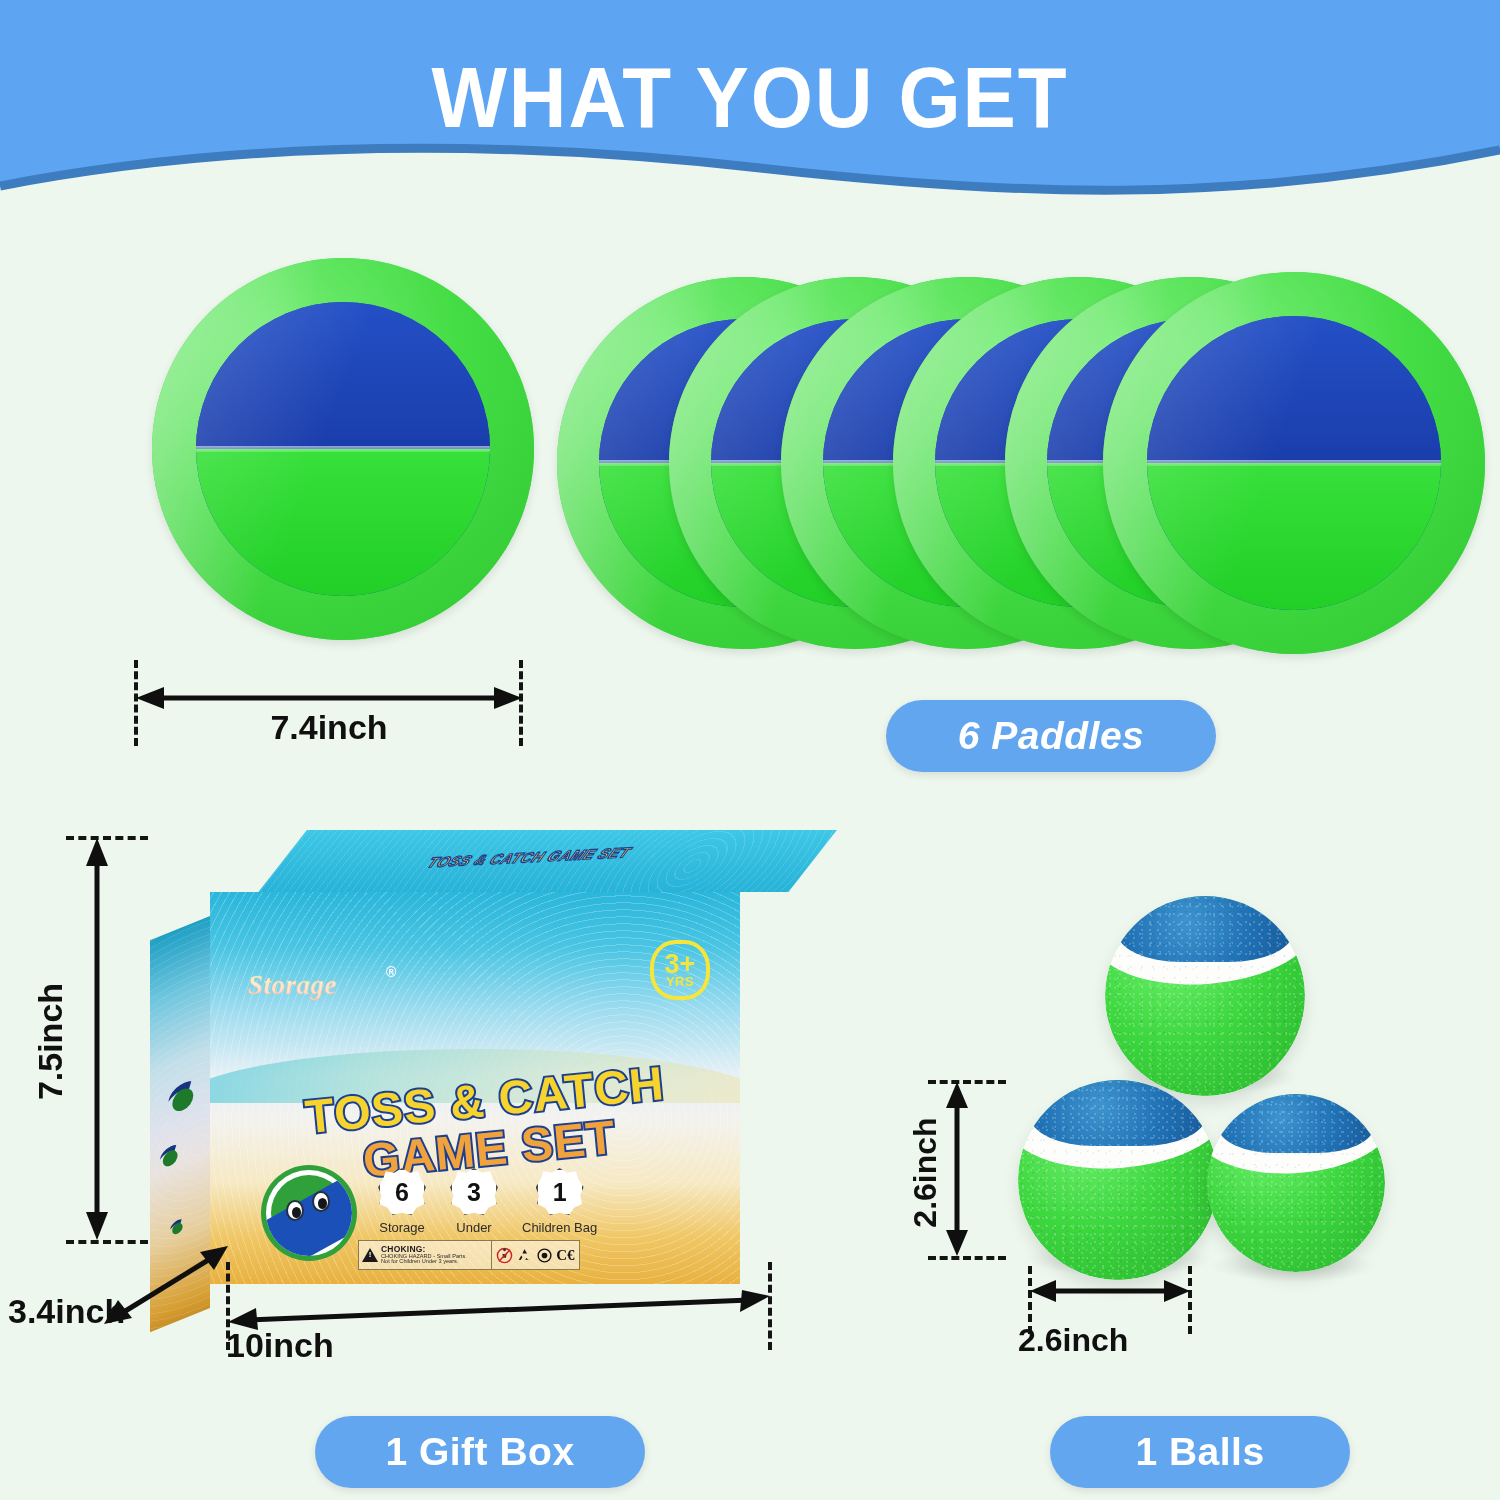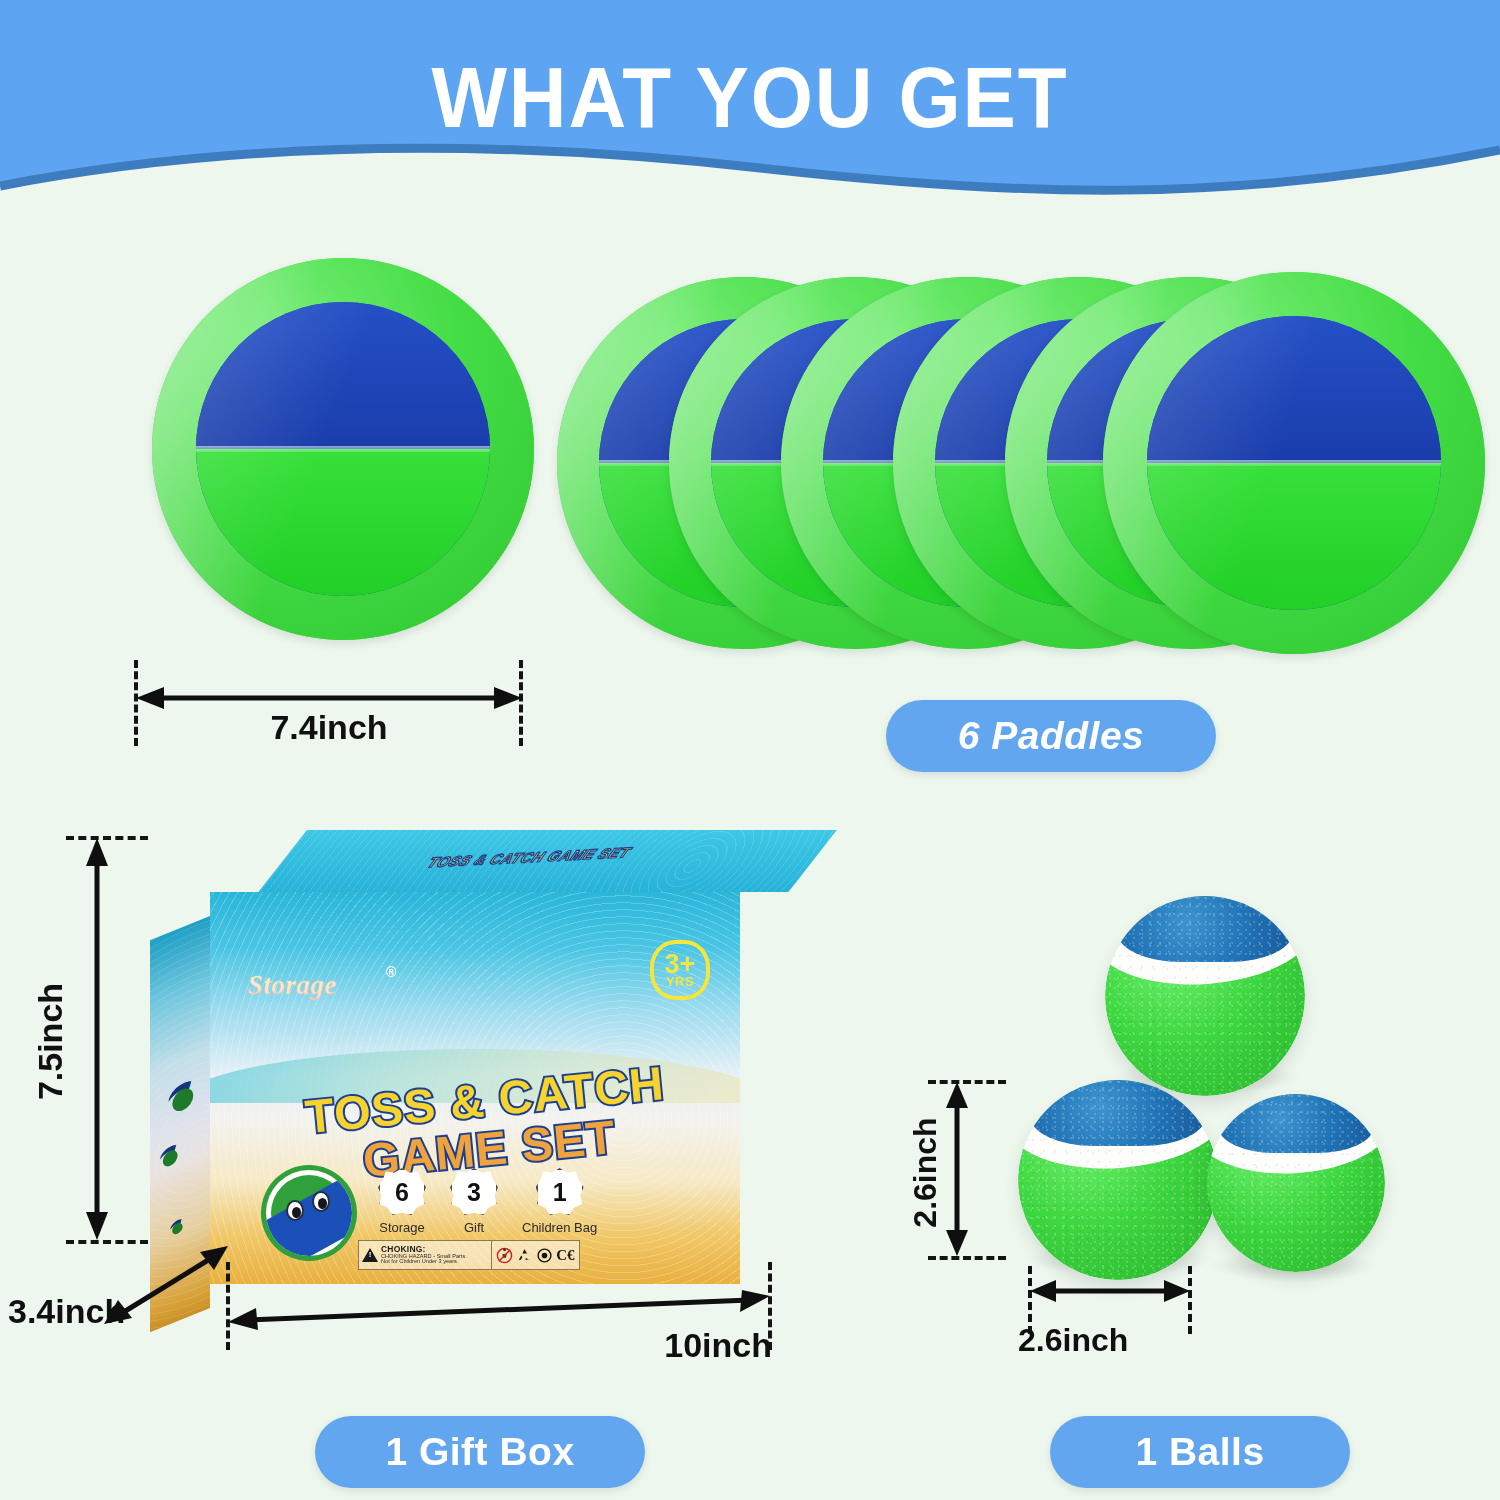--- a/index.html
+++ b/index.html
@@ -331,21 +331,21 @@
             </div>
         </div>
 
         <div class="counts">
           <div class="count-item">
             <div class="star-badge">6</div>
             <div class="count-label">Storage</div>
           </div>
           <div class="count-item">
             <div class="star-badge">3</div>
-            <div class="count-label">Gift</div>
+            <div class="count-label">Under</div>
           </div>
           <div class="count-item">
             <div class="star-badge">1</div>
             <div class="count-label">Children Bag</div>
           </div>
         </div>
 
         <div class="warning">
           <div class="warn-left">
             <div class="warn-tri"></div>
@@ -398,21 +398,21 @@
     </div>
 
     <div>
       <div class="dashv" style="left:226px; top:1262px; height:88px;"></div>
       <div class="dashv" style="left:768px; top:1262px; height:88px;"></div>
       <svg style="position:absolute; left:226px; top:1290px;" width="546" height="40">
         <line x1="22" y1="30" x2="524" y2="10" stroke="#0f0f0f" stroke-width="5"></line>
         <polygon points="2,32 30,18 32,40" fill="#0f0f0f"></polygon>
         <polygon points="544,6 516,0 514,22" fill="#0f0f0f"></polygon>
       </svg>
-      <div class="dim-label" style="left:226px; top:1326px; width:546px; text-align:right; font-size:34px;">10inch</div>
+      <div class="dim-label" style="left:226px; top:1326px; width:546px; text-align:left; font-size:34px;">10inch</div>
     </div>
 
     <div class="pill" style="left:315px; top:1416px; width:330px; height:72px; font-size:39px;">
       <span>1 Gift Box</span>
     </div>
   </div>
 
   <div>
     <div class="b-shadow" style="left:1112px; top:1060px; width:190px; height:34px;"></div>
     <div class="b-shadow" style="left:1024px; top:1242px; width:190px; height:34px;"></div>

